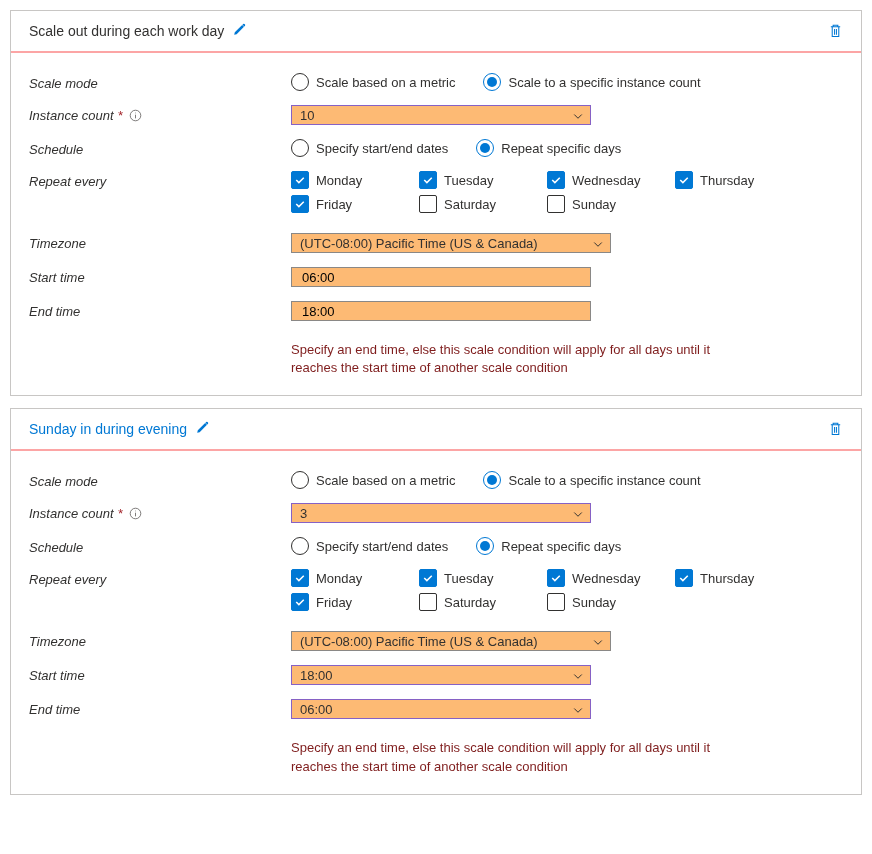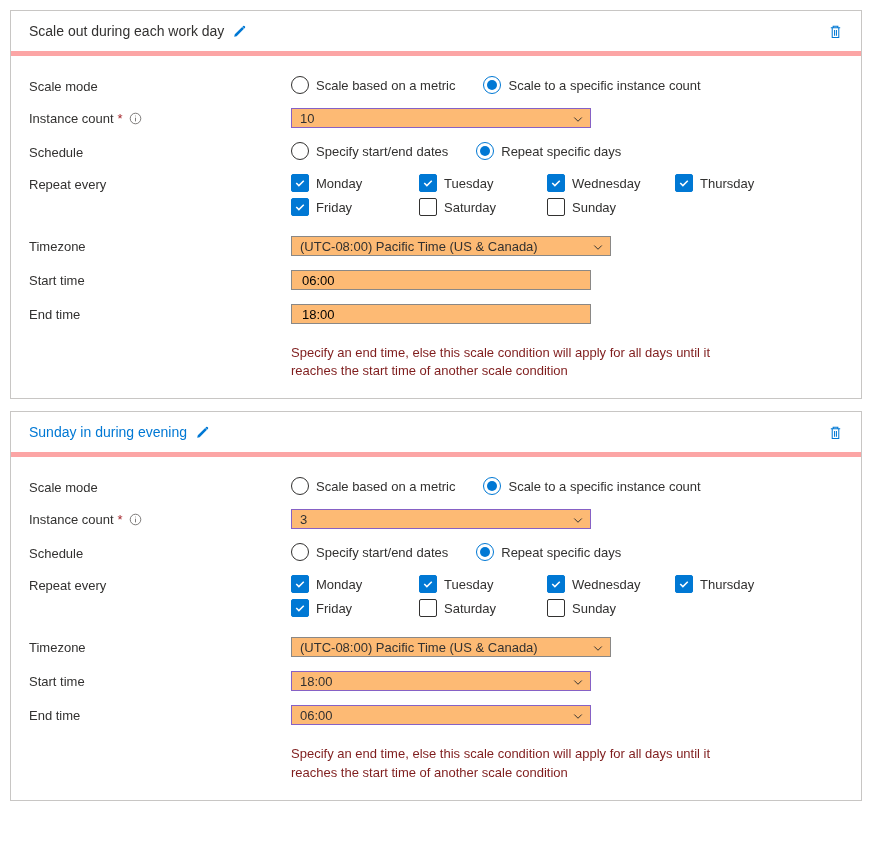--- a/index.html
+++ b/index.html
@@ -11,23 +11,23 @@
     margin: 0;
     padding: 10px;
     width: 872px;
   }
   .panel {
     border: 1px solid #c8c6c4;
     margin-bottom: 12px;
   }
   .panel-header {
     display: flex;
-    align-items: flex-end;
+    align-items: flex-start;
     padding: 12px 18px;
-    border-bottom: 5px solid #fca5a5;
+    border-bottom: 2px solid #fca5a5;
   }
   .panel-title {
     font-size: 14px;
     color: #323130;
   }
   .panel-title.link { color: #0078d4; }
   .edit-icon {
     margin-left: 8px;
     color: #0078d4;
     cursor: pointer;
@@ -49,20 +49,21 @@
   }
   .row:first-child { margin-top: 10px; }
   .label-col {
     width: 262px;
     flex-shrink: 0;
     padding-top: 3px;
     color: #323130;
     display: flex;
     align-items: center;
     gap: 4px;
+    font-style: italic;
   }
   .req { color: #a4262c; }
   .info-icon {
     display: inline-flex;
     color: #605e5c;
     margin-left: 2px;
   }
   .field-col { flex: 1; }
   .radio-group { display: flex; align-items: center; gap: 18px; flex-wrap: wrap; }
   .radio {

